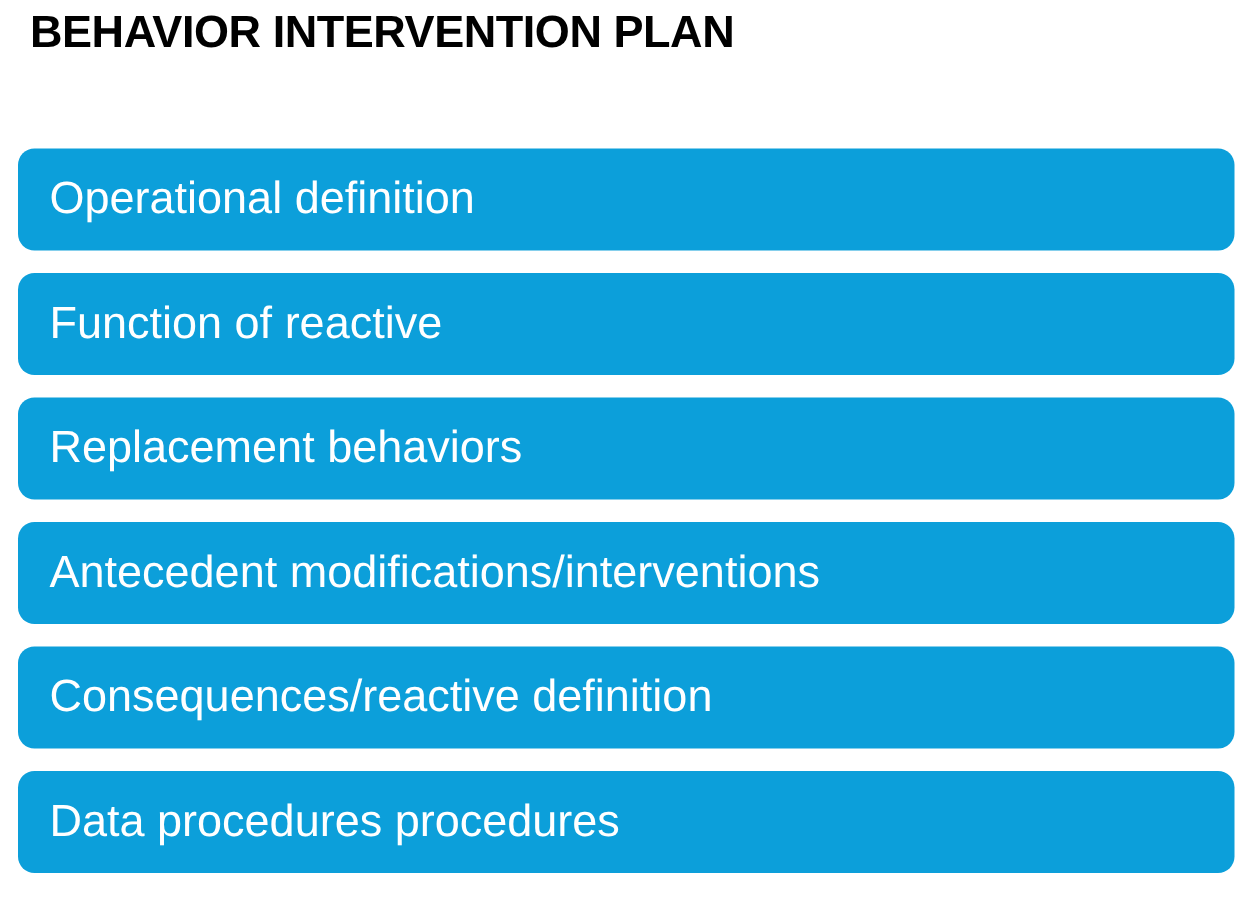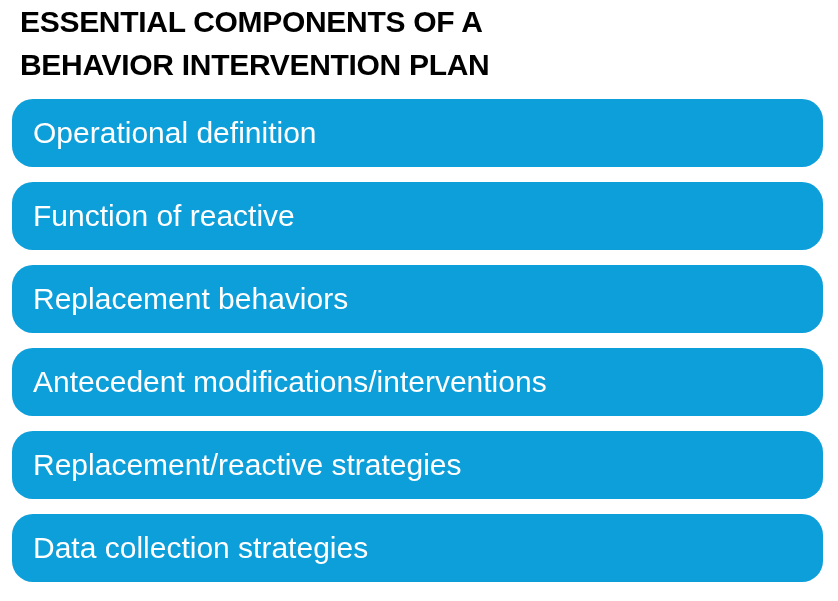--- a/index.html
+++ b/index.html
@@ -36,53 +36,52 @@
     position: absolute;
     left: 12px;
     top: 99px;
     width: 811px;
     display: flex;
     flex-direction: column;
     gap: 15px;
   }
   .bar {
     height: 68px;
-    border-radius: 21px;
+    border-radius: 11px;
     background: var(--bar_background, #0C9FDA);
     color: var(--bar_text, #fff);
     display: flex;
     align-items: center;
     padding-left: 21px;
     box-sizing: border-box;
     font-size: 30px;
     line-height: 1;
   }
 </style>
 </head>
 <body>
 
 <div class="slide">
   <h1 class="title">
-    <span class="title-line">ESSENTIAL COMPONENTS OF A</span>
     <span class="title-line">BEHAVIOR INTERVENTION PLAN</span>
   </h1>
 
   <div class="bars">
     <div class="bar">
       <span>Operational definition</span>
     </div>
     <div class="bar">
       <span>Function of reactive</span>
     </div>
     <div class="bar">
       <span>Replacement behaviors</span>
     </div>
     <div class="bar">
       <span>Antecedent modifications/interventions</span>
     </div>
     <div class="bar">
-      <span>Replacement/reactive strategies</span>
+      <span>Consequences/reactive definition</span>
     </div>
     <div class="bar">
-      <span>Data collection strategies</span>
+      <span>Data procedures procedures</span>
     </div>
   </div>
 </div>
 
 </body></html>

